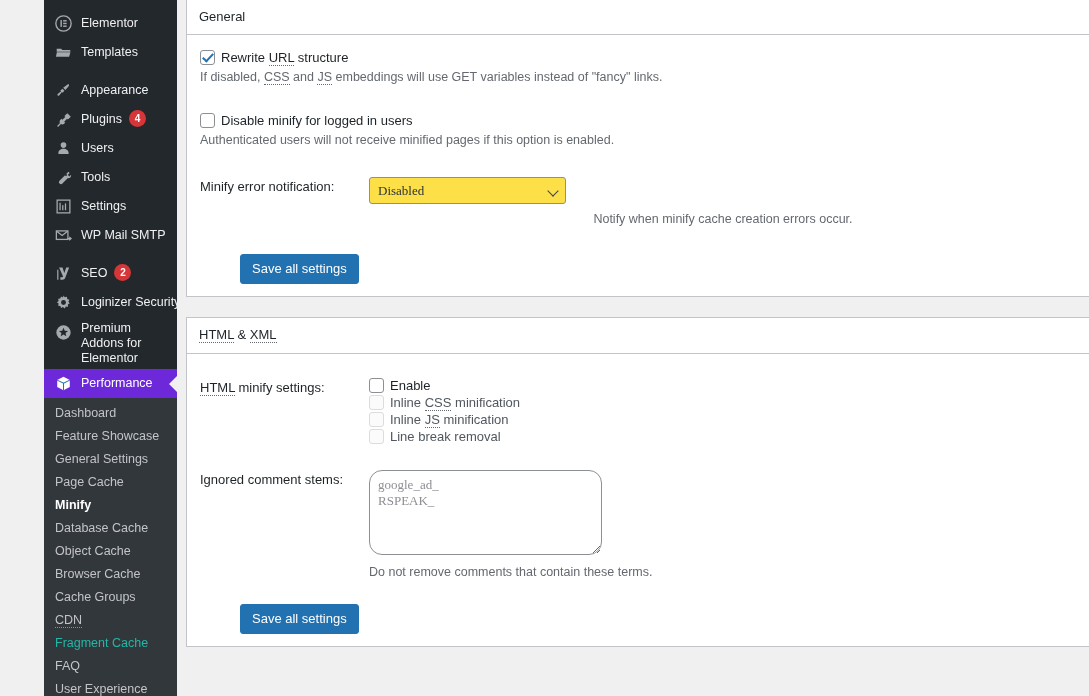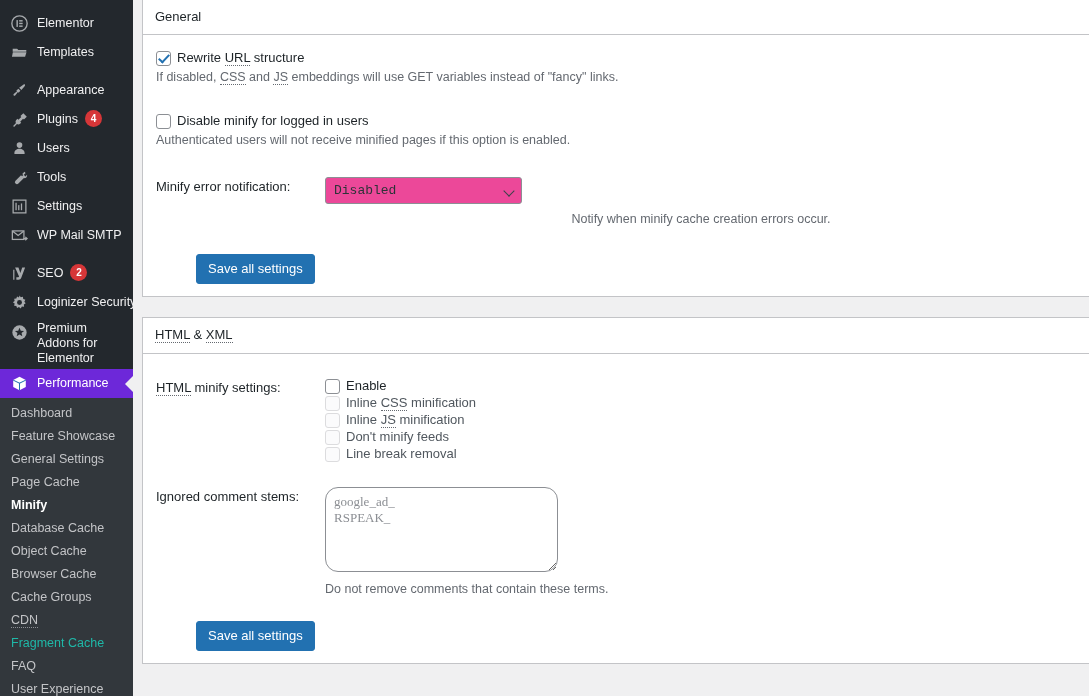--- a/index.html
+++ b/index.html
@@ -5,21 +5,21 @@
   * { box-sizing: border-box; }
   html, body {
     margin: 0; padding: 0;
     width: 1089px; height: 696px;
     overflow: hidden;
     background: #f0f0f1;
     font-family: "Liberation Sans", sans-serif;
     -webkit-font-smoothing: antialiased;
   }
 
-  #app { display: flex; width: 1089px; height: 696px; }
+  #app { display: flex; width: 1089px; height: 696px; padding-left: 44px; }
 
   
   #adminmenu {
     width: 133px;
     min-width: 133px;
     background: #23282d;
     height: 696px;
     overflow: hidden;
     position: relative;
   }
@@ -144,21 +144,21 @@
     font-size: 13px;
     color: #1d2327;
   }
   .form-row .td {
     flex: 1;
     padding: 0 12px 0 0;
   }
 
   .checkline {
     display: flex;
-    align-items: flex-end;
+    align-items: flex-start;
     font-size: 13px;
     color: #1d2327;
   }
   .checkline .lbl { padding-left: 6px; line-height: 16px; }
 
   .cb {
     -webkit-appearance: none;
     appearance: none;
     width: 15px; height: 15px;
     min-width: 15px;
@@ -197,24 +197,24 @@
   .full-row {
     padding: 12px 12px 0 13px;
     font-size: 13px;
     color: #1d2327;
   }
   .full-row .desc { margin-top: 2px; }
 
   select.wpselect {
     -webkit-appearance: none;
     appearance: none;
-    font-family: Liberation Mono, monospace;
+    font-family: Liberation Serif, serif;
     font-size: 13px;
     color: #2c3338;
-    background: #ec4899;
+    background: #fde047;
     border: 1px solid #8c8f94;
     border-radius: 3px;
     height: 27px;
     width: 197px;
     padding: 0 24px 0 8px;
     line-height: 25px;
     cursor: pointer;
   }
   .select-wrap { position: relative; display: inline-block; }
   .select-wrap .chev {
@@ -483,24 +483,20 @@
             <div class="checkline" style="margin-bottom:1px;">
               <input type="checkbox" class="cb disabled" disabled="" style="">
               <span class="lbl"><span>Inline </span><span class="abbr">CSS</span><span> minification</span></span>
             </div>
 
             <div class="checkline" style="margin-bottom:1px;">
               <input type="checkbox" class="cb disabled" disabled="" style="">
               <span class="lbl"><span>Inline </span><span class="abbr">JS</span><span> minification</span></span>
             </div>
 
-            <div class="checkline" style="margin-bottom:1px;">
-              <input type="checkbox" class="cb disabled" disabled="" style="">
-              <span class="lbl">Don't minify feeds</span>
-            </div>
 
             <div class="checkline">
               <input type="checkbox" class="cb disabled" disabled="" style="">
               <span class="lbl">Line break removal</span>
             </div>
 
           </div>
         </div>
 
         <div class="form-row" style="padding-top:16px;">

